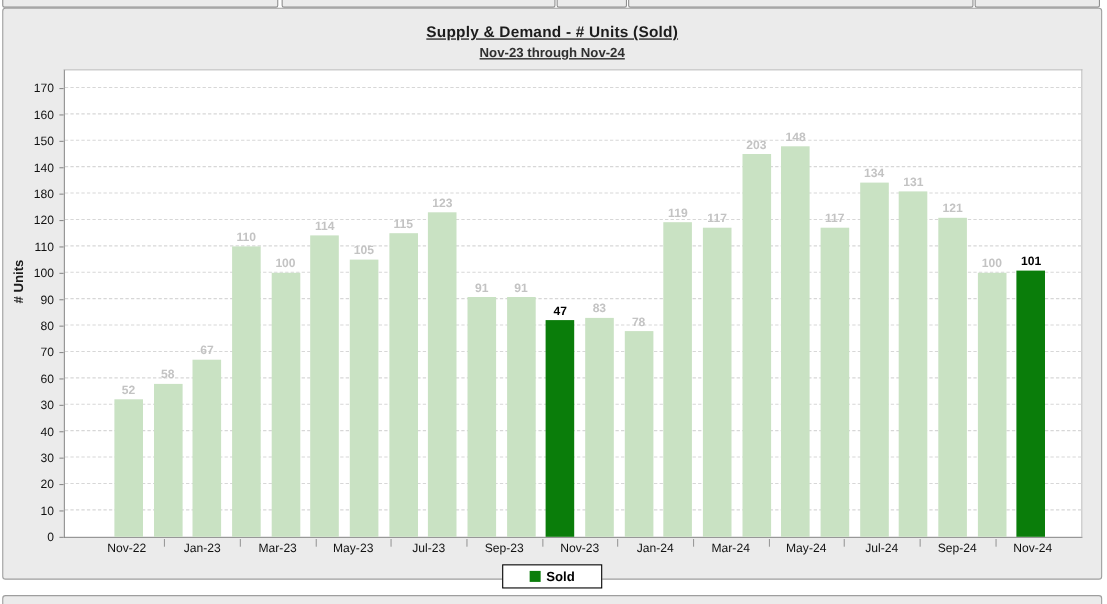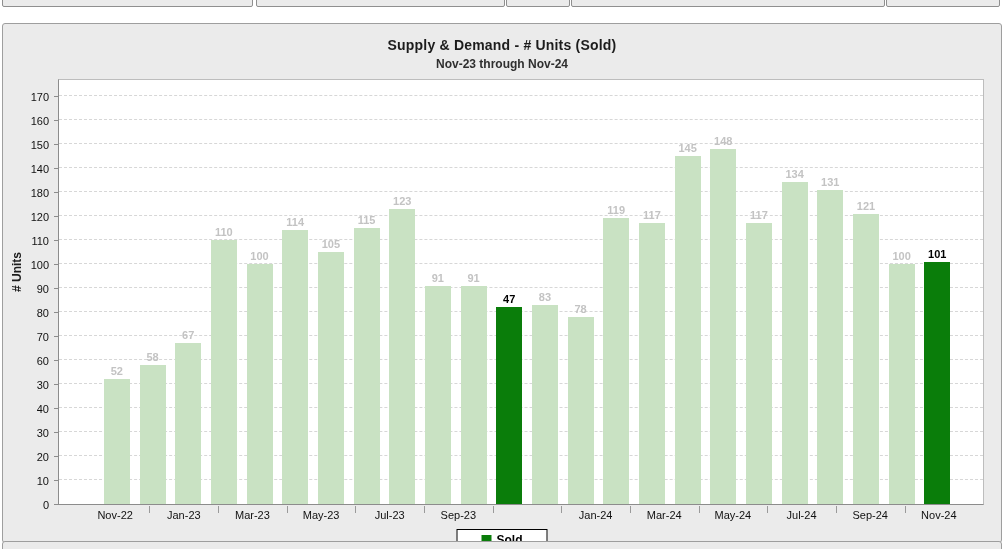--- a/index.html
+++ b/index.html
@@ -1,19 +1,19 @@
 <!DOCTYPE html>
 <html><head>
 <meta charset="utf-8">
 <style>
   html,body{margin:0;padding:0;background:#ffffff;width:1006px;height:549px;overflow:hidden;
     font-family:"Liberation Sans","DejaVu Sans",sans-serif;}
   .frag{position:absolute;top:-6px;height:11px;background:#ebebeb;border:1px solid #8f8f8f;border-radius:2px;}
-  .chart-panel{position:absolute;left:2px;top:23px;width:1000px;height:520px;background:#ebebeb;
-    border:1px solid #9e9e9e;border-radius:3px;box-sizing:border-box;}
+  .chart-panel{position:absolute;left:2px;top:7px;width:1000px;height:520px;background:#ebebeb;
+    border:1px solid #9e9e9e;border-radius:3px;box-sizing:border-box;text-decoration:underline;}
   .chart-title{margin-top:13px;text-align:center;font-size:14px;font-weight:bold;color:#1c1c1c;letter-spacing:.2px;}
   .chart-subtitle{margin-top:4px;text-align:center;font-size:12px;font-weight:bold;color:#2f2f2f;}
   .plot-area{position:absolute;left:55px;top:55px;width:926px;height:426px;background:#ffffff;box-sizing:border-box;
     border-left:1px solid #8c8c8c;border-bottom:1px solid #8c8c8c;border-top:1px solid #bdbdbd;border-right:1px solid #bdbdbd;}
   .gridline{position:absolute;left:0;right:0;height:0;border-top:1px dashed #d7d7d7;}
   .bars-row{position:absolute;left:40px;right:28px;top:0;bottom:0;display:flex;align-items:flex-end;}
   .bar-slot{flex:1 1 0;display:flex;flex-direction:column;align-items:center;justify-content:flex-end;min-width:0;}
   .bar-value{font-size:11px;font-weight:bold;color:#c3c3c3;margin-bottom:2px;white-space:nowrap;}
   .bar-value.hl{color:#000000;}
   .bar{width:26px;}
@@ -164,21 +164,21 @@
         </div>
         <div class="bar-slot">
           <div class="bar-value" style="color: rgb(195, 195, 195);">119</div>
           <div class="bar" style="height: 285.6px; background: rgb(201, 226, 195);"></div>
         </div>
         <div class="bar-slot">
           <div class="bar-value" style="color: rgb(195, 195, 195);">117</div>
           <div class="bar" style="height: 280.8px; background: rgb(201, 226, 195);"></div>
         </div>
         <div class="bar-slot">
-          <div class="bar-value" style="color: rgb(195, 195, 195);">145</div>
+          <div class="bar-value" style="color: rgb(195, 195, 195);">203</div>
           <div class="bar" style="height: 348px; background: rgb(201, 226, 195);"></div>
         </div>
         <div class="bar-slot">
           <div class="bar-value" style="color: rgb(195, 195, 195);">148</div>
           <div class="bar" style="height: 355.2px; background: rgb(201, 226, 195);"></div>
         </div>
         <div class="bar-slot">
           <div class="bar-value" style="color: rgb(195, 195, 195);">117</div>
           <div class="bar" style="height: 280.8px; background: rgb(201, 226, 195);"></div>
         </div>
@@ -205,21 +205,21 @@
       </div>
   </div>
 
   <div class="x-axis-labels">
       <div class="x-label" style="left: 2%;">Nov-22</div>
       <div class="x-label" style="left: 10%;">Jan-23</div>
       <div class="x-label" style="left: 18%;">Mar-23</div>
       <div class="x-label" style="left: 26%;">May-23</div>
       <div class="x-label" style="left: 34%;">Jul-23</div>
       <div class="x-label" style="left: 42%; text-align: right;">Sep-23</div>
-      <div class="x-label" style="left: 50%; margin-top: 40px;">Nov-23</div>
+      <div class="x-label" style="left: 50%;">Nov-23</div>
       <div class="x-label" style="left: 58%;">Jan-24</div>
       <div class="x-label" style="left: 66%;">Mar-24</div>
       <div class="x-label" style="left: 74%;">May-24</div>
       <div class="x-label" style="left: 82%;">Jul-24</div>
       <div class="x-label" style="left: 90%;">Sep-24</div>
       <div class="x-label" style="left: 98%;">Nov-24</div>
       <div class="x-tick" style="left: 6%;"></div>
       <div class="x-tick" style="left: 14%;"></div>
       <div class="x-tick" style="left: 22%;"></div>
       <div class="x-tick" style="left: 30%;"></div>

